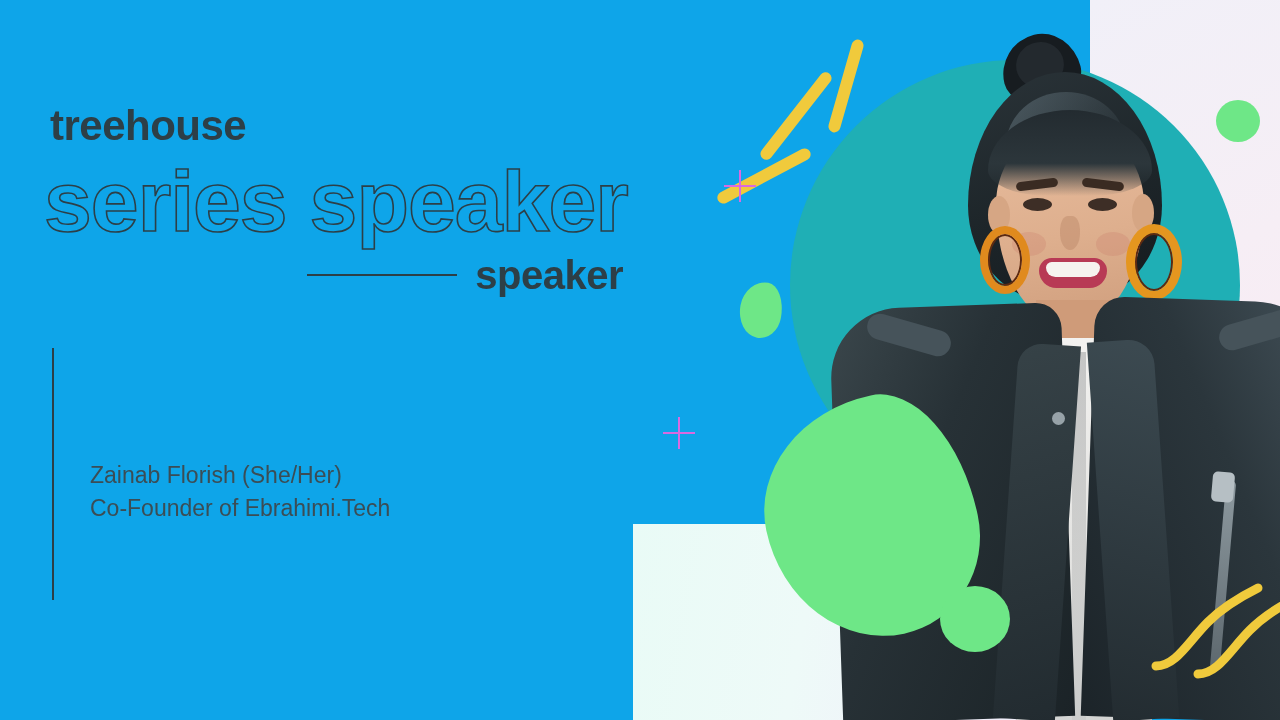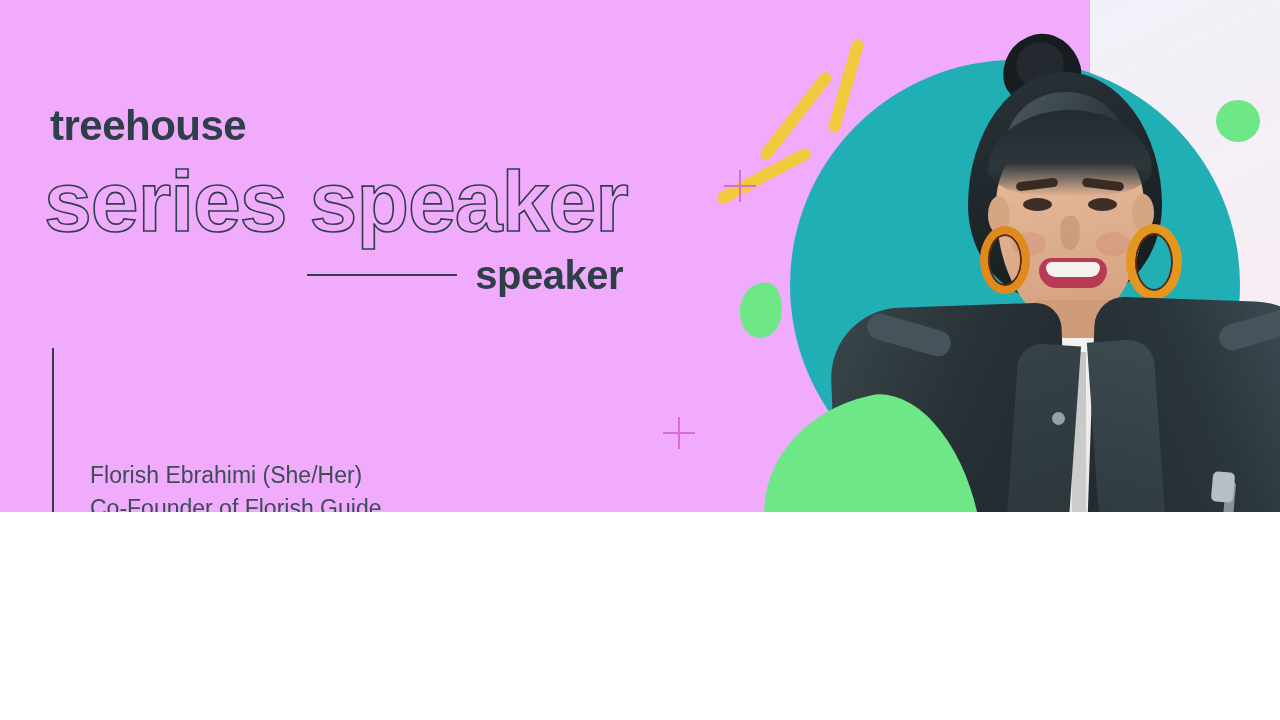--- a/index.html
+++ b/index.html
@@ -3,23 +3,23 @@
 <meta charset="utf-8">
 <style>
   html, body {
     margin: 0;
     padding: 0;
     background: #ffffff;
   }
   #stage {
     position: relative;
     width: 1280px;
-    height: 512px;
+    height: 720px;
     overflow: hidden;
-    background: #f0abfc;
+    background: #0ea5e9;
     font-family: "Liberation Sans", sans-serif;
     color: #2d3f47;
     text-decoration: underline;
   }
 
   
   .panel {
     position: absolute;
     pointer-events: none;
   }
@@ -404,18 +404,18 @@
   <div class="hero-outline">series speaker</div>
 
   <div class="series-row">
     <span class="series-rule"></span>
     <span class="series-word">speaker</span>
   </div>
 
   <div class="rule-vertical"></div>
 
 
-  <div class="speaker-name">Florish Ebrahimi (She/Her)</div>
-
-  <div class="speaker-role">Co-Founder of Florish.Guide</div>
+  <div class="speaker-name">Zainab Florish (She/Her)</div>
+
+  <div class="speaker-role">Co-Founder of Ebrahimi.Tech</div>
 
 
 </div>
 
 </body></html>

